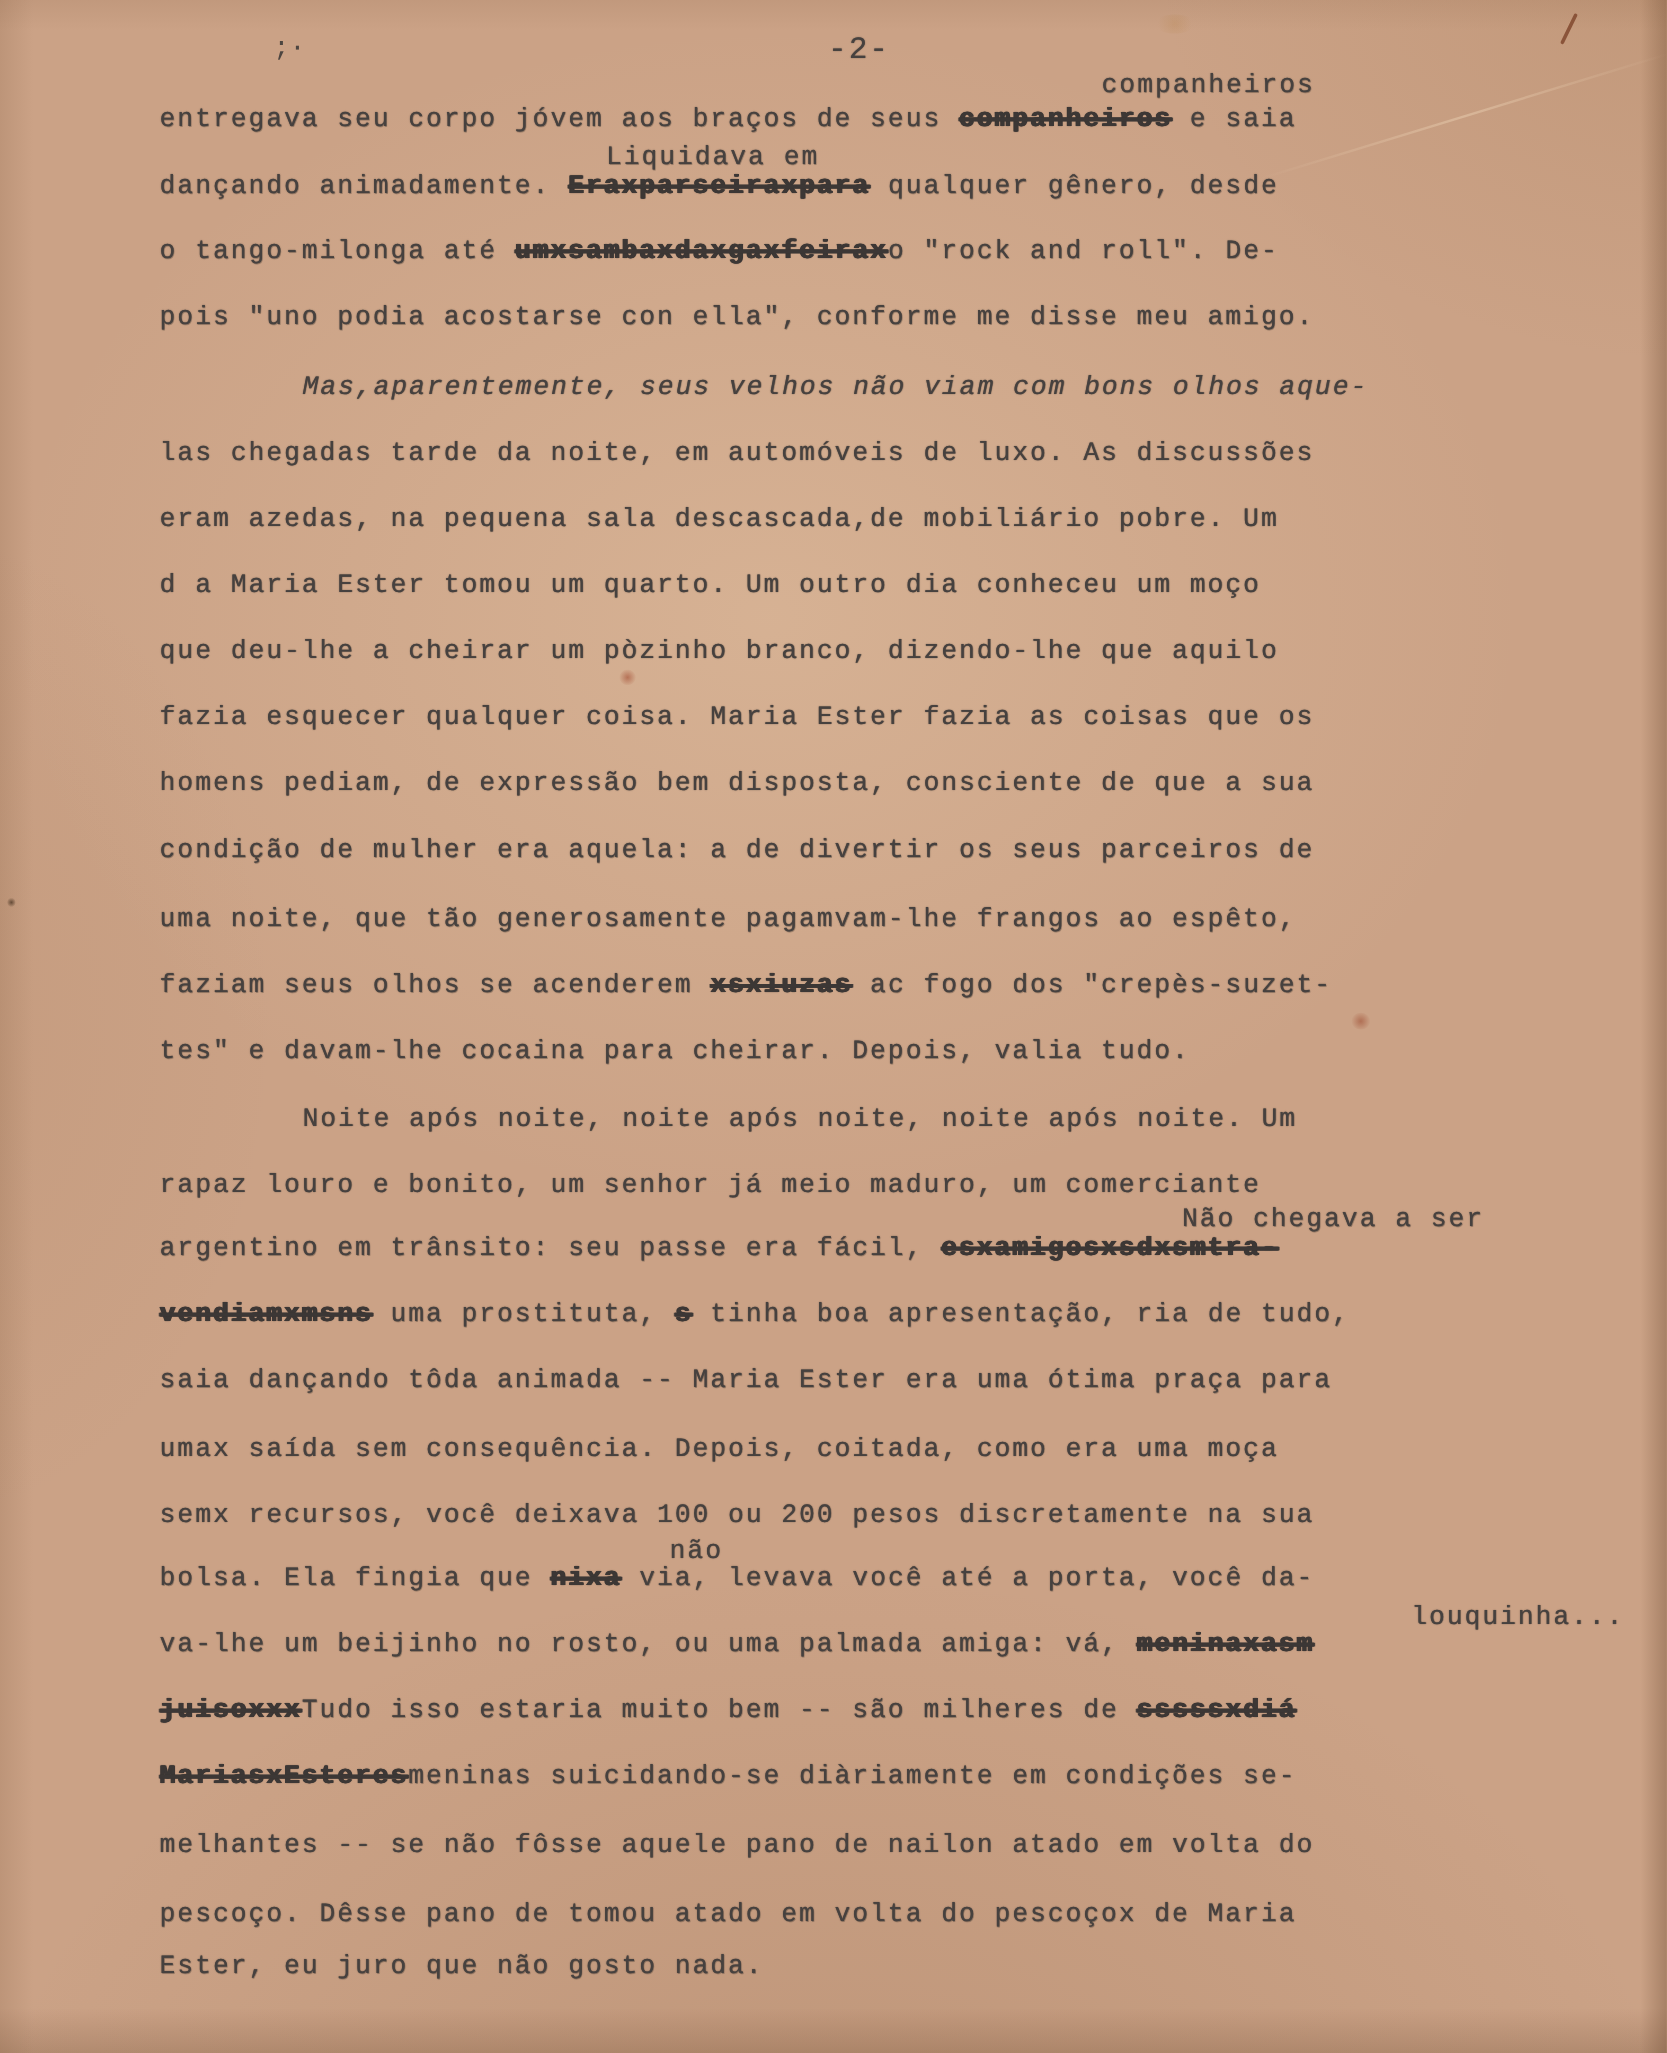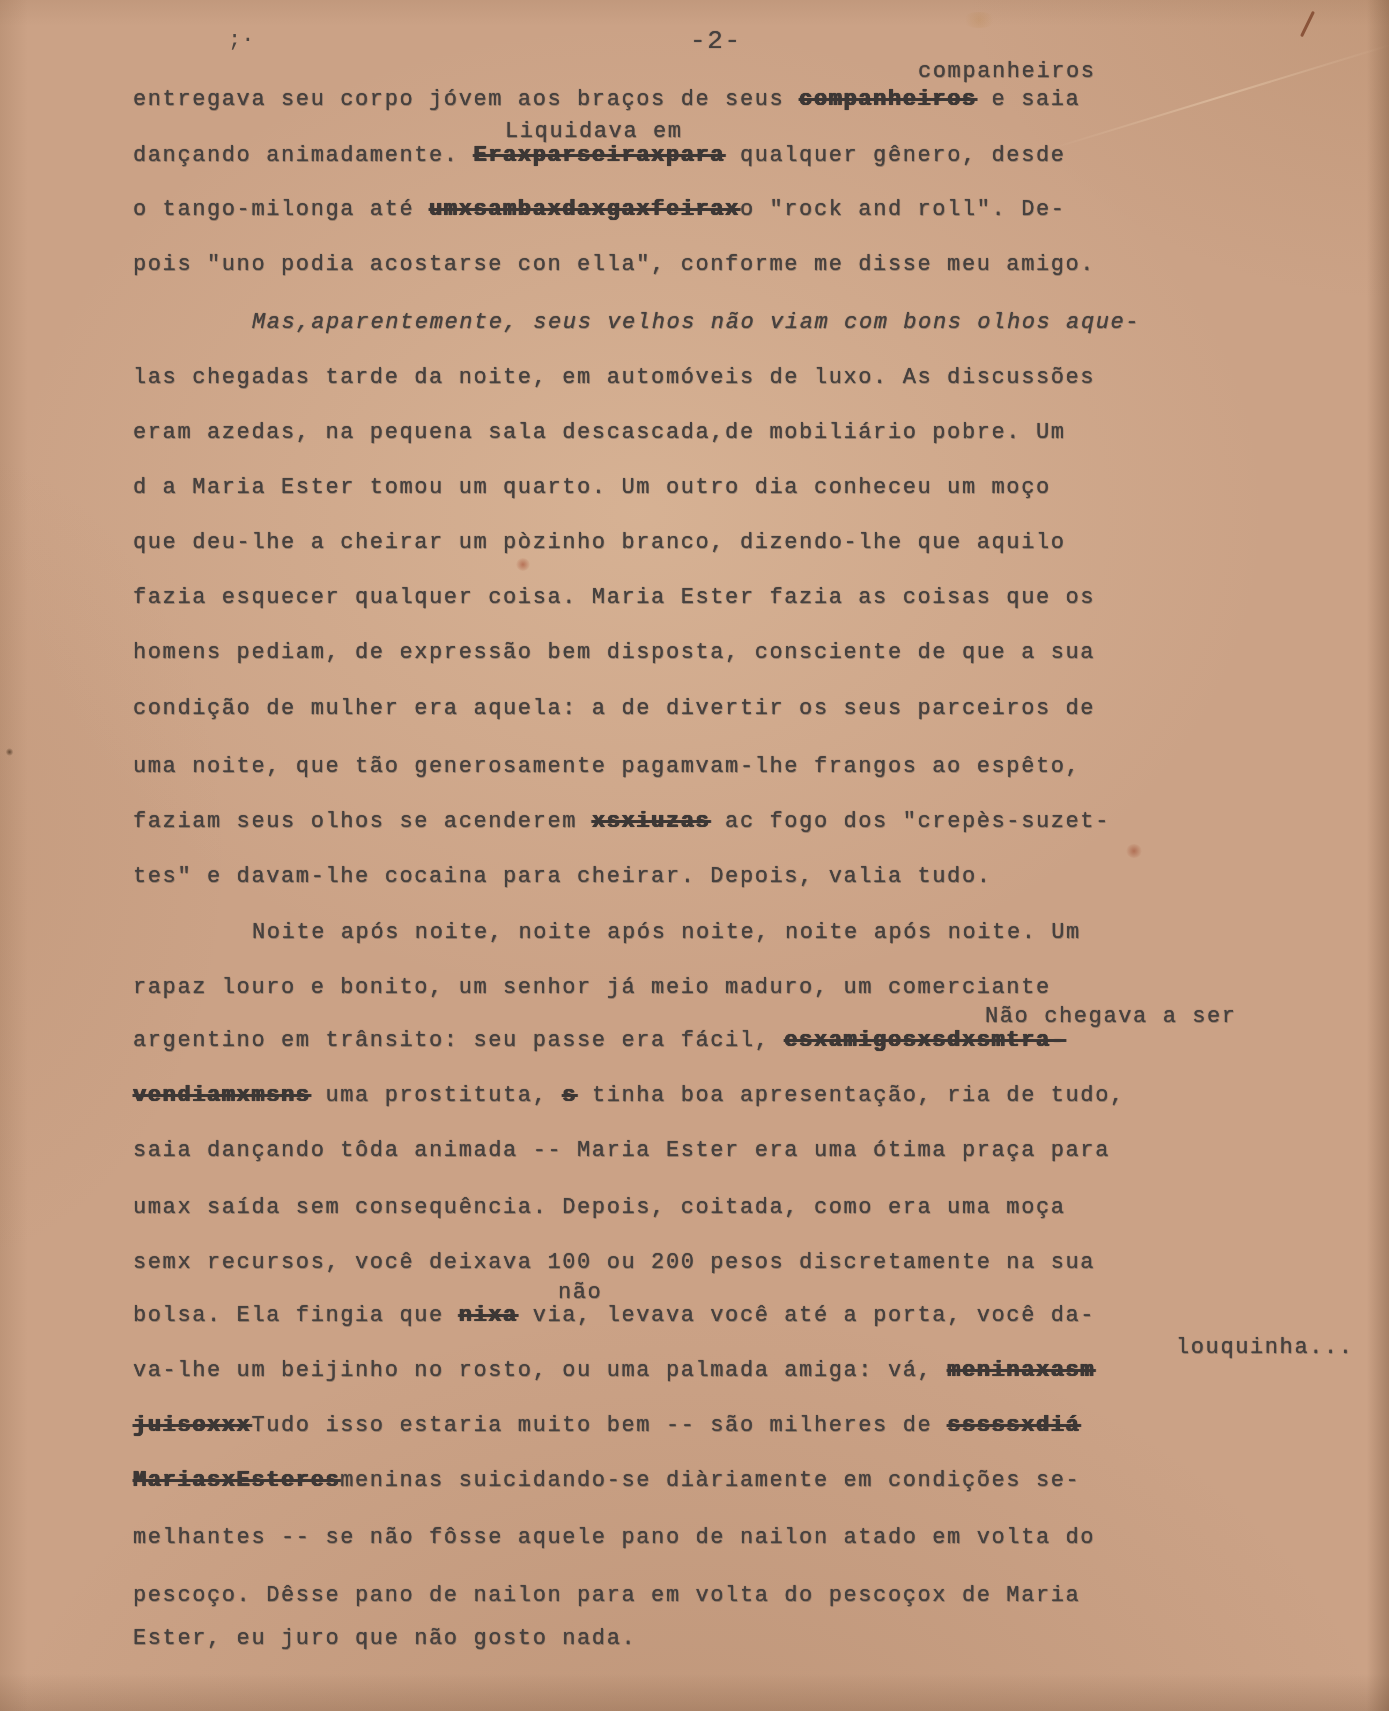--- a/index.html
+++ b/index.html
@@ -81,21 +81,21 @@
       <div class="line" style="left: 133px; top: 1136px;"><span>saia dançando tôda animada -- Maria Ester era uma ótima praça para</span></div>
       <div class="line" style="left: 133px; top: 1193px;"><span>umax saída sem consequência. Depois, coitada, como era uma moça</span></div>
       <div class="line" style="left: 133px; top: 1248px;"><span>semx recursos, você deixava 100 ou 200 pesos discretamente na sua</span></div>
       <div class="line" style="left: 558px; top: 1278px;"><span>não</span></div>
       <div class="line" style="left: 133px; top: 1301px;"><span>bolsa. Ela fingia que </span><span class="struck">nixa</span><span> via, levava você até a porta, você da-</span></div>
       <div class="line" style="left: 1176px; top: 1333px;"><span>louquinha...</span></div>
       <div class="line" style="left: 133px; top: 1356px;"><span>va-lhe um beijinho no rosto, ou uma palmada amiga: vá, </span><span class="struck">meninaxasm</span></div>
       <div class="line" style="left: 133px; top: 1411px;"><span class="struck">juisoxxx</span><span>Tudo isso estaria muito bem -- são milheres de </span><span class="struck">sssssxdiá</span></div>
       <div class="line" style="left: 133px; top: 1466px;"><span class="struck">MariasxEsteres</span><span>meninas suicidando-se diàriamente em condições se-</span></div>
       <div class="line" style="left: 133px; top: 1523px; font-family: Liberation Mono, monospace;"><span>melhantes -- se não fôsse aquele pano de nailon atado em volta do</span></div>
-      <div class="line" style="left: 133px; top: 1581px;"><span>pescoço. Dêsse pano de nailon para em volta do pescoçox de Maria</span></div>
+      <div class="line" style="left: 133px; top: 1581px;"><span>pescoço. Dêsse pano de tomou atado em volta do pescoçox de Maria</span></div>
       <div class="line" style="left: 133px; top: 1624px;"><span>Ester, eu juro que não gosto nada.</span></div>
     </div>
   <div id="artifact-layer">
       <div class="artifact glyph" style="left: 228px; top: 28px; color: rgb(77, 69, 64);">;·</div>
       <div class="artifact stroke" style="left: 1306px; top: 10px; width: 3px; height: 28px; background: rgba(128, 72, 46, 0.85);"></div>
       <div class="artifact dot" style="left: 516px; top: 558px; width: 14px; height: 13px; background: radial-gradient(circle, rgba(158, 66, 40, 0.55), rgba(0, 0, 0, 0) 75%);"></div>
       <div class="artifact dot" style="left: 1126px; top: 844px; width: 16px; height: 14px; background: radial-gradient(circle, rgba(150, 62, 36, 0.5), rgba(0, 0, 0, 0) 75%);"></div>
       <div class="artifact dot" style="left: 6px; top: 748px; width: 7px; height: 8px; background: radial-gradient(circle, rgba(78, 56, 38, 0.8), rgba(0, 0, 0, 0) 75%);"></div>
       <div class="artifact dot" style="left: 962px; top: 12px; width: 34px; height: 16px; background: radial-gradient(circle, rgba(180, 126, 62, 0.22), rgba(0, 0, 0, 0) 75%);"></div>
     </div>

